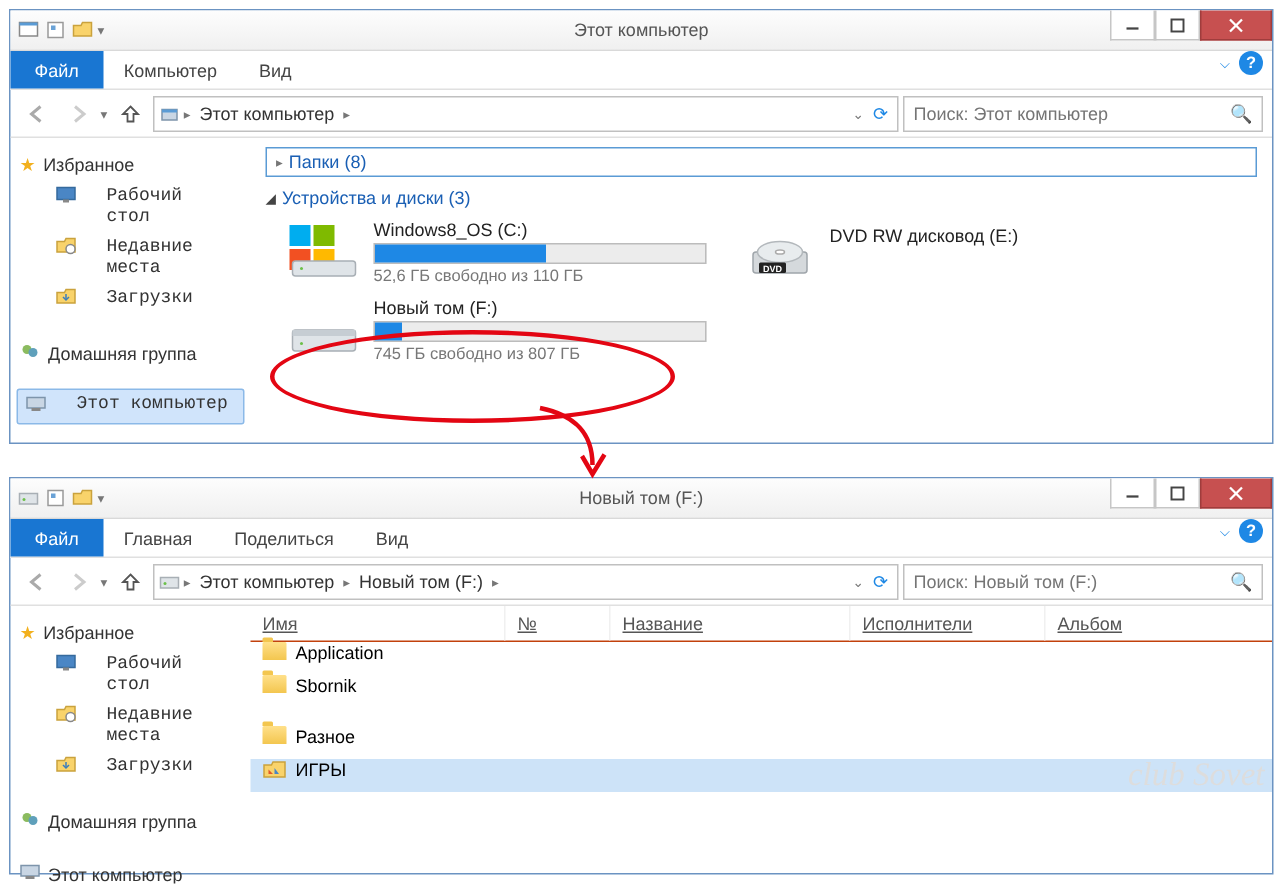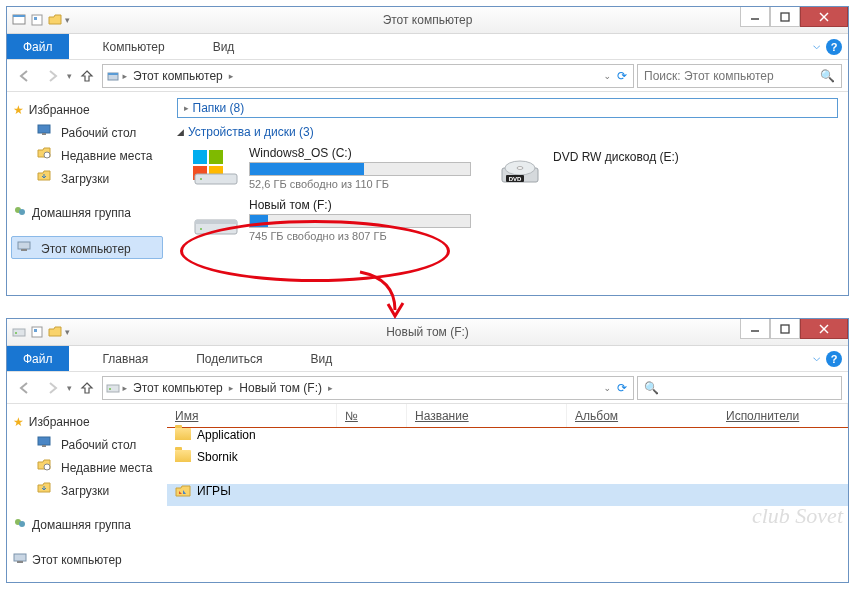--- a/index.html
+++ b/index.html
@@ -29,23 +29,22 @@
   .tb-icon { width: 16px; height: 16px; display: flex; align-items: center; justify-content: center; }
   .tb-title { position: absolute; left: 50%; transform: translateX(-50%); color: #555; font-size: 12px; }
   .tb-btns { position: absolute; right: 0; top: 0; display: flex; }
   .tb-btn { width: 30px; height: 20px; border: 1px solid #c6c6c6; border-top: none; display: flex; align-items: center; justify-content: center; background: #fff; cursor: pointer; }
   .tb-btn.close { width: 48px; background: #c75050; border-color: #a03c3c; color: #fff; }
   .ribbon-bar {
     height: 26px;
     background: #fff;
     border-bottom: 1px solid #e0e0e0;
     display: flex;
-    align-items: center;
+    align-items: flex-start;
     position: relative;
-    gap: 20px;
   }
   .ribbon-file {
     background: #1976d2;
     color: #fff;
     height: 100%;
     display: flex;
     align-items: center;
     padding: 0 16px;
     font-size: 12px;
     cursor: pointer;
@@ -75,33 +74,33 @@
     height: 24px;
     border: 1px solid #c0c0c0;
     display: flex;
     align-items: center;
     padding: 0 2px;
     gap: 2px;
     background: #fff;
   }
   .addr-seg { display: flex; align-items: center; gap: 2px; padding: 0 4px; height: 100%; cursor: pointer; color: #333; }
   .search-box {
-    width: 205px;
+    width: 240px;
     height: 24px;
     border: 1px solid #c0c0c0;
     display: flex;
     align-items: center;
     justify-content: space-between;
     padding: 0 6px;
     background: #fff;
   }
   .search-box input { border: none; outline: none; width: 170px; font-size: 12px; color: #888; font-family: inherit; }
   .content-area { display: flex; height: calc(100% - 27px - 26px - 32px); }
   .sidebar { width: 160px; padding: 8px 4px; }
-  .nav-item { display: flex; align-items: flex-end; gap: 10px; padding: 3px 6px; cursor: pointer; color: #333; border-radius: 2px; }
+  .nav-item { display: flex; align-items: flex-start; gap: 20px; padding: 3px 6px; cursor: pointer; color: #333; border-radius: 2px; font-family: Liberation Mono, monospace; }
   .nav-item.selected { background: #d0e4fb; border: 1px solid #8bb9e8; padding: 2px 5px; }
   .nav-group-title { display: flex; align-items: center; gap: 5px; padding: 3px 2px; color: #333; cursor: pointer; }
   .nav-sub { margin-left: 20px; }
   .main-pane { flex: 1; padding: 6px 10px; position: relative; }
   .section-header {
     border: 1px solid #5a9bd5;
     padding: 2px 6px;
     color: #1a5fb4;
     display: flex;
     align-items: center;
@@ -441,20 +440,21 @@
       <span class="chev">▸</span>
       <div class="addr-seg">
           <span>Новый том (F:)</span>
         </div>
       <span class="chev">▸</span>
       <div style="flex:1"></div>
       <span class="chev">⌄</span>
       <span style="padding:0 4px; color:#1e88e5;">⟳</span>
     </div>
     <div class="search-box">
+      <input placeholder="Поиск: Новый том (F:)" style="">
       <span style="color:#666;">🔍</span>
     </div>
   </div>
   <div class="content-area">
     <div class="sidebar">
       <div class="nav-group-title">
         <span style="color:#f2b01e;">★</span>
         <span>Избранное</span>
       </div>
       <div class="nav-sub">
@@ -495,32 +495,36 @@
               <rect x="4" y="10" width="6" height="2" fill="#888"></rect>
             </svg></span>
         <span>Этот компьютер</span>
       </div>
     </div>
     <div class="main-pane" style="padding:0;">
       <div class="columns-header">
         <div class="col" style="width:170px">Имя</div>
         <div class="col" style="width:70px">№</div>
         <div class="col" style="width:160px">Название</div>
+        <div class="col" style="width:130px">Исполнители</div>
         <div class="col" style="flex:1; border-right:none;">Альбом</div>
-        <div class="col" style="width:130px">Исполнители</div>
       </div>
       <div class="file-row">
           <span class="folder-icon"></span>
           <span>Application</span>
         </div>
       <div class="file-row">
           <span class="folder-icon"></span>
           <span>Sbornik</span>
         </div>
       <div style="height:12px"></div>
+      <div class="file-row">
+          <span class="folder-icon"></span>
+          <span>Разное</span>
+        </div>
       <div class="file-row selected">
         <span><svg width="16" height="14">
               <path d="M1 4h5l1-2h8v10H1z" fill="#f9d36b" stroke="#caa23d"></path>
               <path d="M4 7 L7 10 L4 10z" fill="#e05a2a"></path>
               <path d="M8 6 L11 10 L8 10z" fill="#4a86c5"></path>
             </svg></span>
         <span>ИГРЫ</span>
       </div>
     </div>
   </div>

